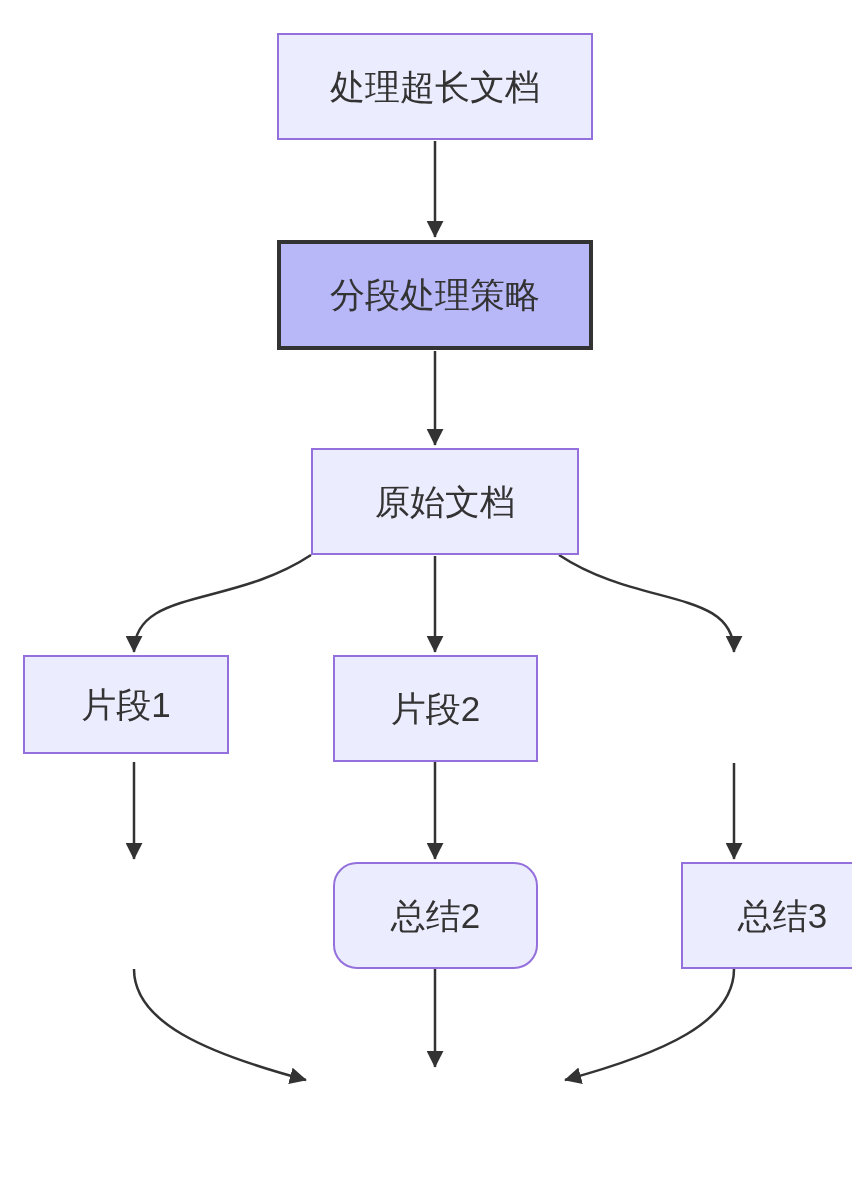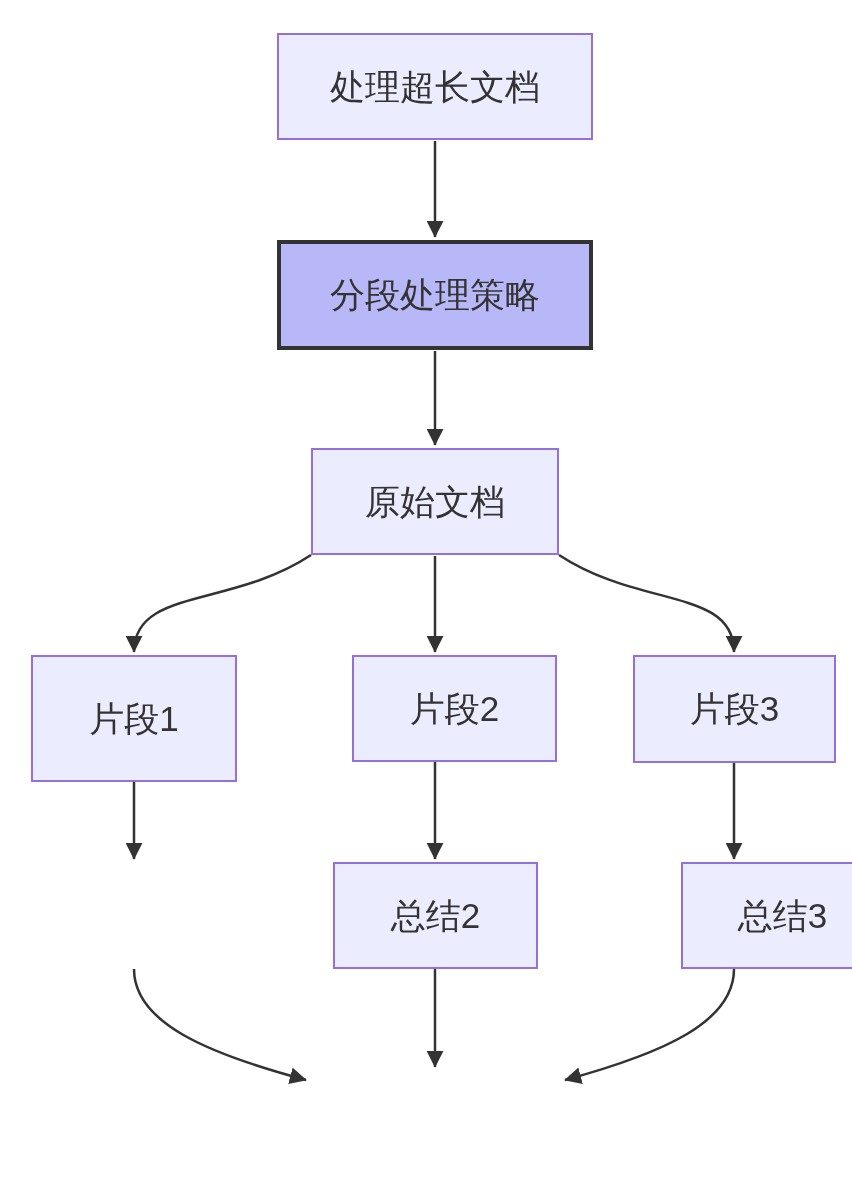--- a/index.html
+++ b/index.html
@@ -81,38 +81,35 @@
   </svg>
 
   <div class="node node--default" style="left:277px; top:33px; width:316px; height:107px;">
     <span>处理超长文档</span>
   </div>
 
   <div class="node node--highlight-purple" style="left:277px; top:240px; width:316px; height:110px;">
     <span>分段处理策略</span>
   </div>
 
-  <div class="node node--default" style="left:311px; top:448px; width:248px; height:107px;">
+  <div class="node node--default" style="left:311px; top:448px; width:268px; height:107px;">
     <span>原始文档</span>
   </div>
 
-  <div class="node node--default" style="left:31px; top:655px; width:206px; height:127px;">
+  <div class="node node--default" style="left:23px; top:655px; width:206px; height:99px;">
     <span>片段1</span>
   </div>
 
-  <div class="node node--default" style="left:333px; top:655px; width:205px; height:107px;margin-left:19px;">
+  <div class="node node--default" style="left:333px; top:655px; width:205px; height:107px;">
     <span>片段2</span>
   </div>
 
-  <div class="node node--default" style="left:633px; top:655px; width:203px; height:108px;">
-    <span>片段3</span>
-  </div>
 
 
-  <div class="node node--default" style="left:333px; top:862px; width:205px; height:107px;">
+  <div class="node node--default" style="left:333px; top:862px; width:205px; height:107px;border-radius:24px;">
     <span>总结2</span>
   </div>
 
   <div class="node node--default" style="left:633px; top:862px; width:203px; height:107px;margin-left:48px;">
     <span>总结3</span>
   </div>
 
 
 </div>
 

